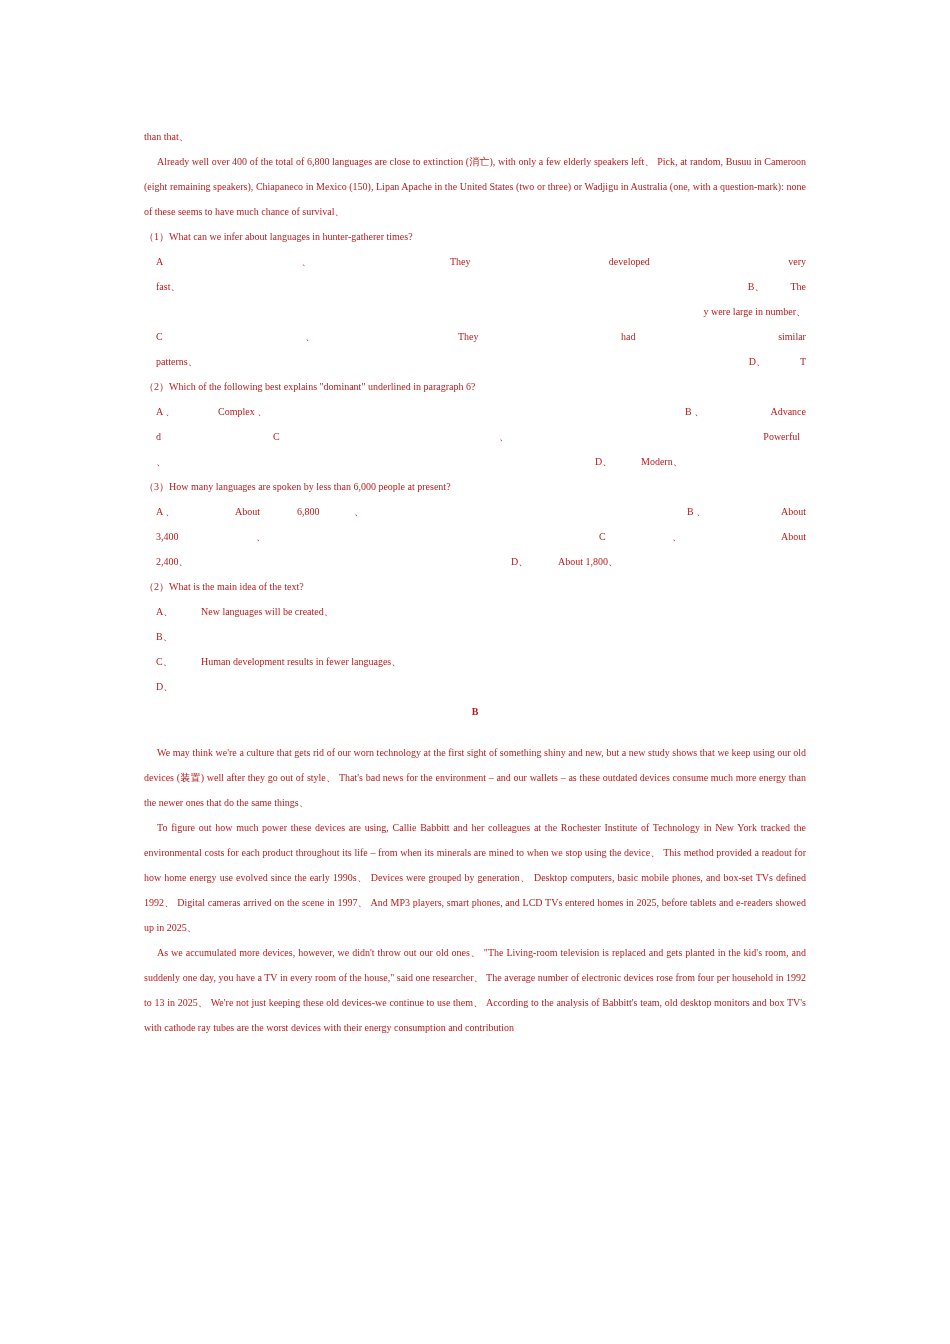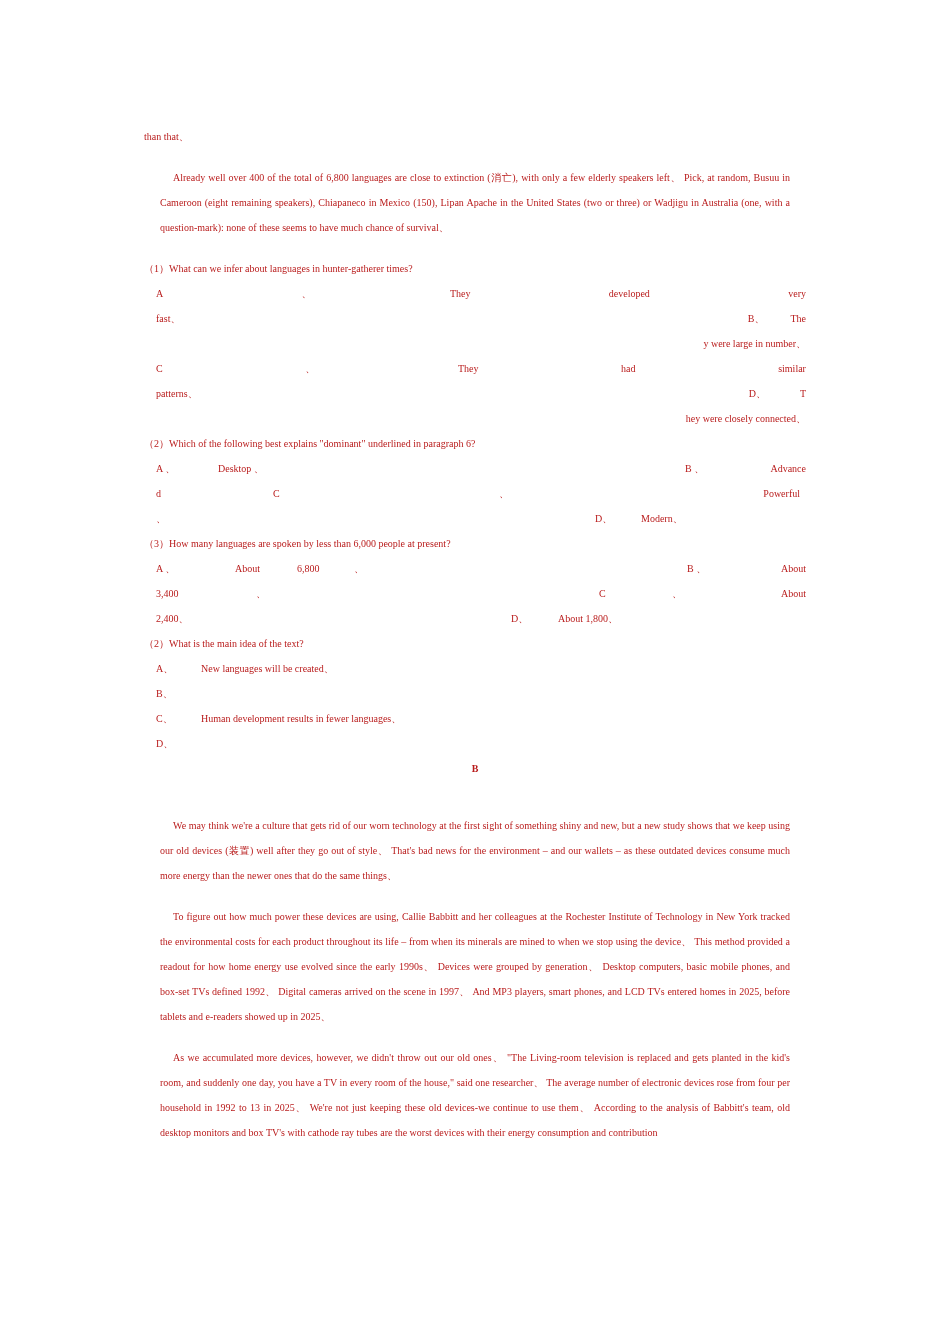--- a/index.html
+++ b/index.html
@@ -3,21 +3,21 @@
   <meta charset="utf-8">
   <style>
     html, body { margin: 0; padding: 0; background: #ffffff; }
     body { width: 950px; height: 1344px; position: relative; overflow: hidden; }
     .page {
       position: absolute; left: 144px; top: 124px; width: 662px;
       font-family: "Liberation Serif", "DejaVu Serif", serif;
       font-size: 10px; color: #b91c1c; line-height: 25px;
     }
     .line { height: 25px; white-space: nowrap; position: relative; }
-    .para { text-align: justify; text-indent: 13px; margin: 16px; }
+    .para { text-align: justify; text-indent: 13px; margin: 0; }
     .q { padding-left: 0; font-family: Liberation Serif, serif; }
     .opt { padding-left: 12px; text-align: right; }
     .jline { display: flex; justify-content: space-between; padding-left: 12px; }
     .jline span { display: inline-block; }
     .abs { position: absolute; top: 0; }
     .center { text-align: center; font-weight: bold; }
     .gap { height: 16px; }
     .opt-row { padding-left: 12px; display: flex; }
     .opt-row .lbl { width: 45px; }
   </style>
@@ -47,26 +47,25 @@
     <span>、</span>
     <span>They</span>
     <span>had</span>
     <span>similar</span>
   </div>
   <div class="line jline">
     <span>patterns、</span>
     <span style="margin-left:auto;margin-right:34px">D、</span>
     <span>T</span>
   </div>
-  <div class="line opt">hey were closely connected、</div>
 
   <div class="line q">（2）Which of the following best explains "dominant" underlined in paragraph 6?</div>
   <div class="line opt">
     <span class="abs" style="left:12px">A 、</span>
-    <span class="abs" style="left:74px">Desktop 、</span>
+    <span class="abs" style="left:74px">Complex 、</span>
     <span class="abs" style="left:541px">B 、</span>
     <span class="abs" style="right:0">Advance</span>
   </div>
   <div class="line opt">
     <span class="abs" style="left:12px">d</span>
     <span class="abs" style="left:129px">C</span>
     <span class="abs" style="left:355px">、</span>
     <span class="abs" style="right:6px">Powerful</span>
   </div>
   <div class="line opt">

